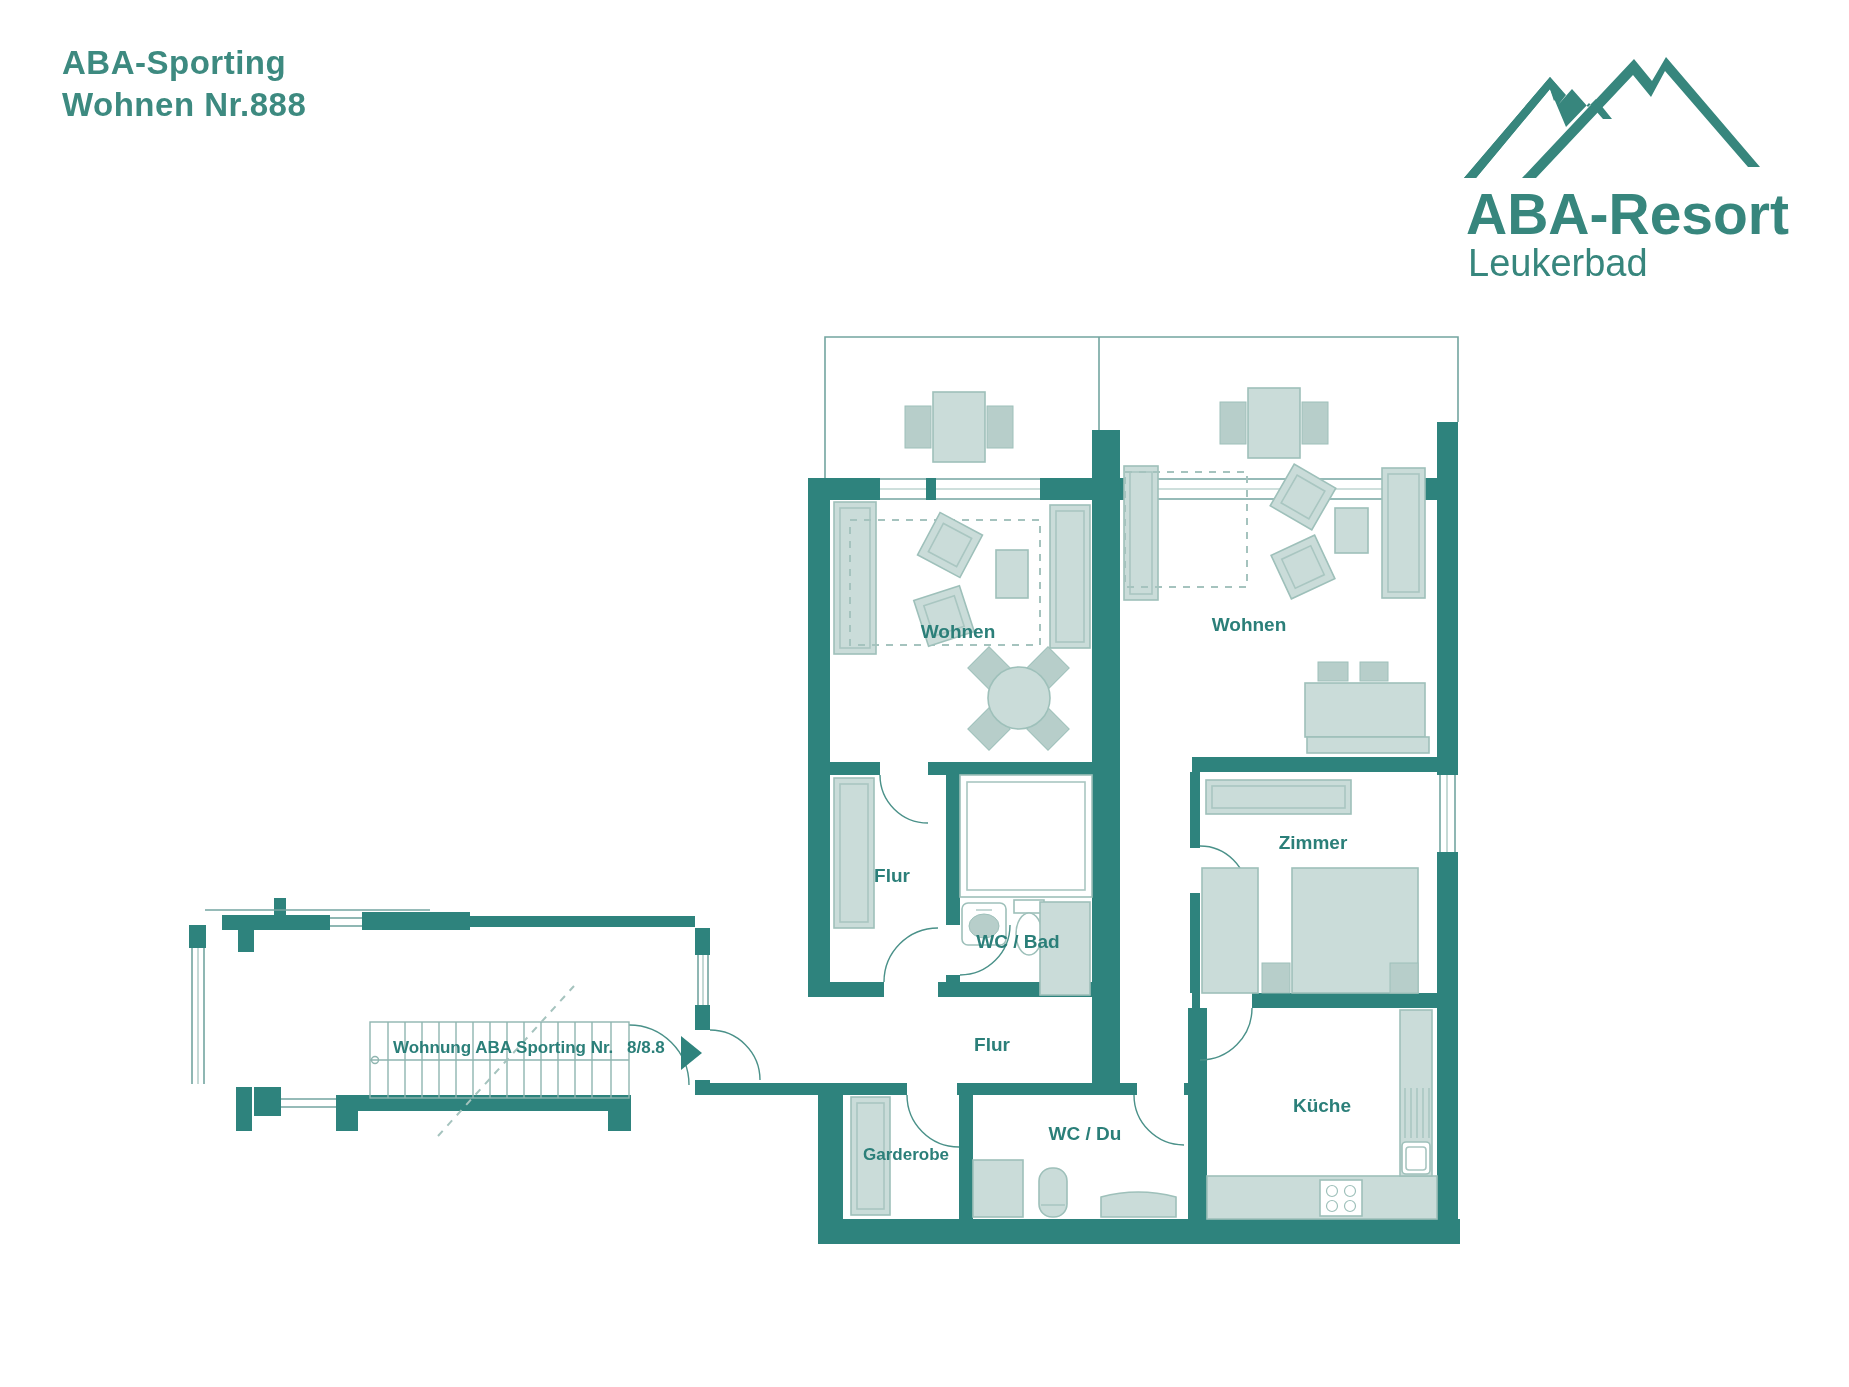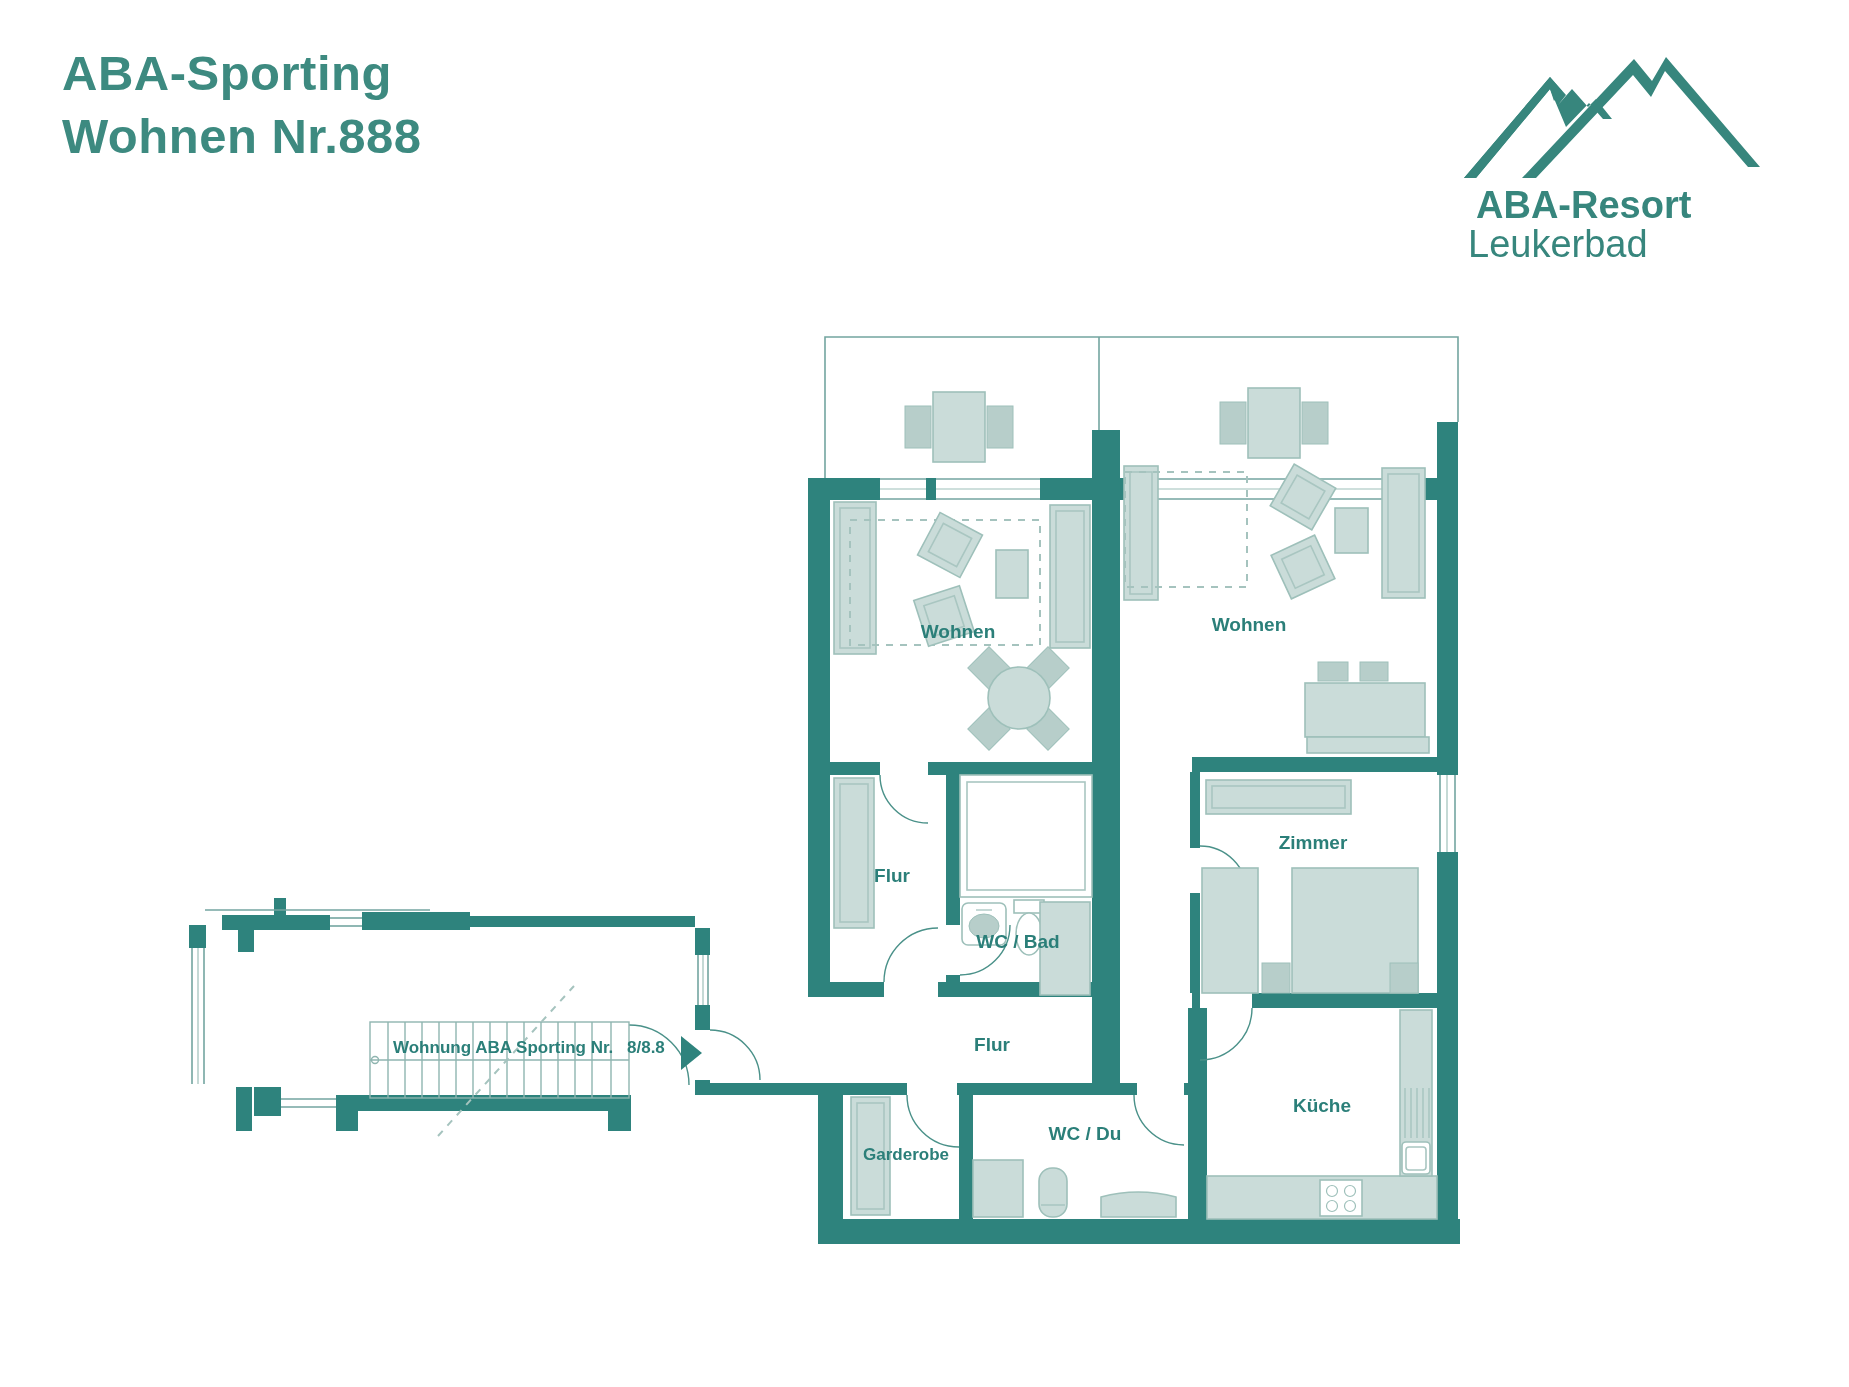--- a/index.html
+++ b/index.html
@@ -1,21 +1,21 @@
 <!DOCTYPE html>
 <html><head>
 <meta charset="utf-8">
 <style>
   html,body{margin:0;padding:0;background:#ffffff;}
   body{width:1849px;height:1387px;position:relative;overflow:hidden;
        font-family:"Liberation Sans", sans-serif;}
   .page-title{position:absolute;left:62px;top:42px;color:#3D8A80;
-       font-size:49px;font-weight:bold;line-height:1.28;letter-spacing:.5px;}
+       font-size:33px;font-weight:bold;line-height:1.28;letter-spacing:.5px;}
   .logo{position:absolute;left:1462px;top:55px;width:340px;color:#37867D;}
-  .logo .brand{font-size:38px;font-weight:bold;margin-top:2px;margin-left:14px;line-height:1.0;}
+  .logo .brand{font-size:57px;font-weight:bold;margin-top:2px;margin-left:4px;line-height:1.0;}
   .logo .loc{font-size:38px;font-weight:normal;margin-left:6px;line-height:1.1;}
   svg text{fill:#2B7F79;font-family:"Liberation Sans", sans-serif;font-weight:bold;}
   .roomlbl{font-size:19px;}
   .smalllbl{font-size:17px;}
   .stairlbl{font-size:17px;}
   .wall{fill:#2E837D;}
   .thin{stroke:#73A5A0;stroke-width:1.6;fill:none;}
   .glass{stroke:#9EC0BA;stroke-width:1.2;fill:none;}
   .furn{fill:#CADCD9;stroke:#9EC0BA;stroke-width:1.6;}
   .furnIn{fill:none;stroke:#A9C6C1;stroke-width:1.6;}

